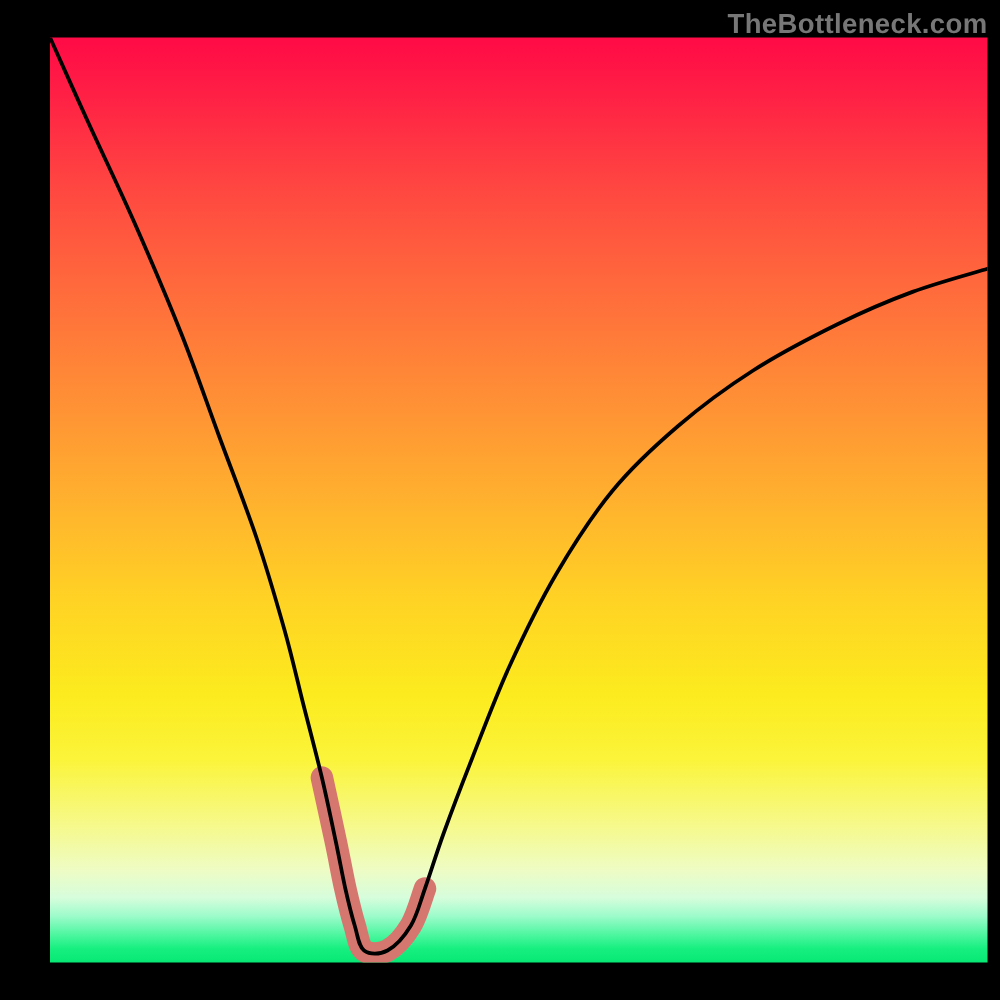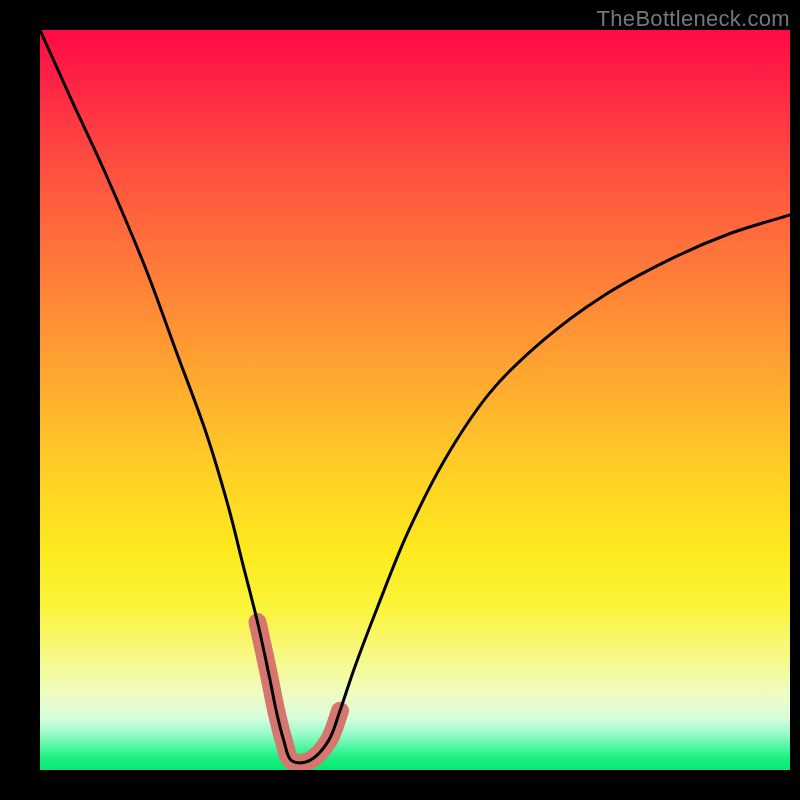--- a/index.html
+++ b/index.html
@@ -16,21 +16,21 @@
     width: 800px;
     height: 800px;
     background: #000;
   }
   .watermark {
     position: absolute;
     top: 6px;
     right: 10px;
     color: #777;
     font-size: 22px;
-    font-weight: 400;
+    font-weight: 700;
     letter-spacing: 0.3px;
     z-index: 10;
   }
   .plot {
     position: absolute;
     left: 40px;
     top: 30px;
     width: 750px;
     height: 740px;
   }

